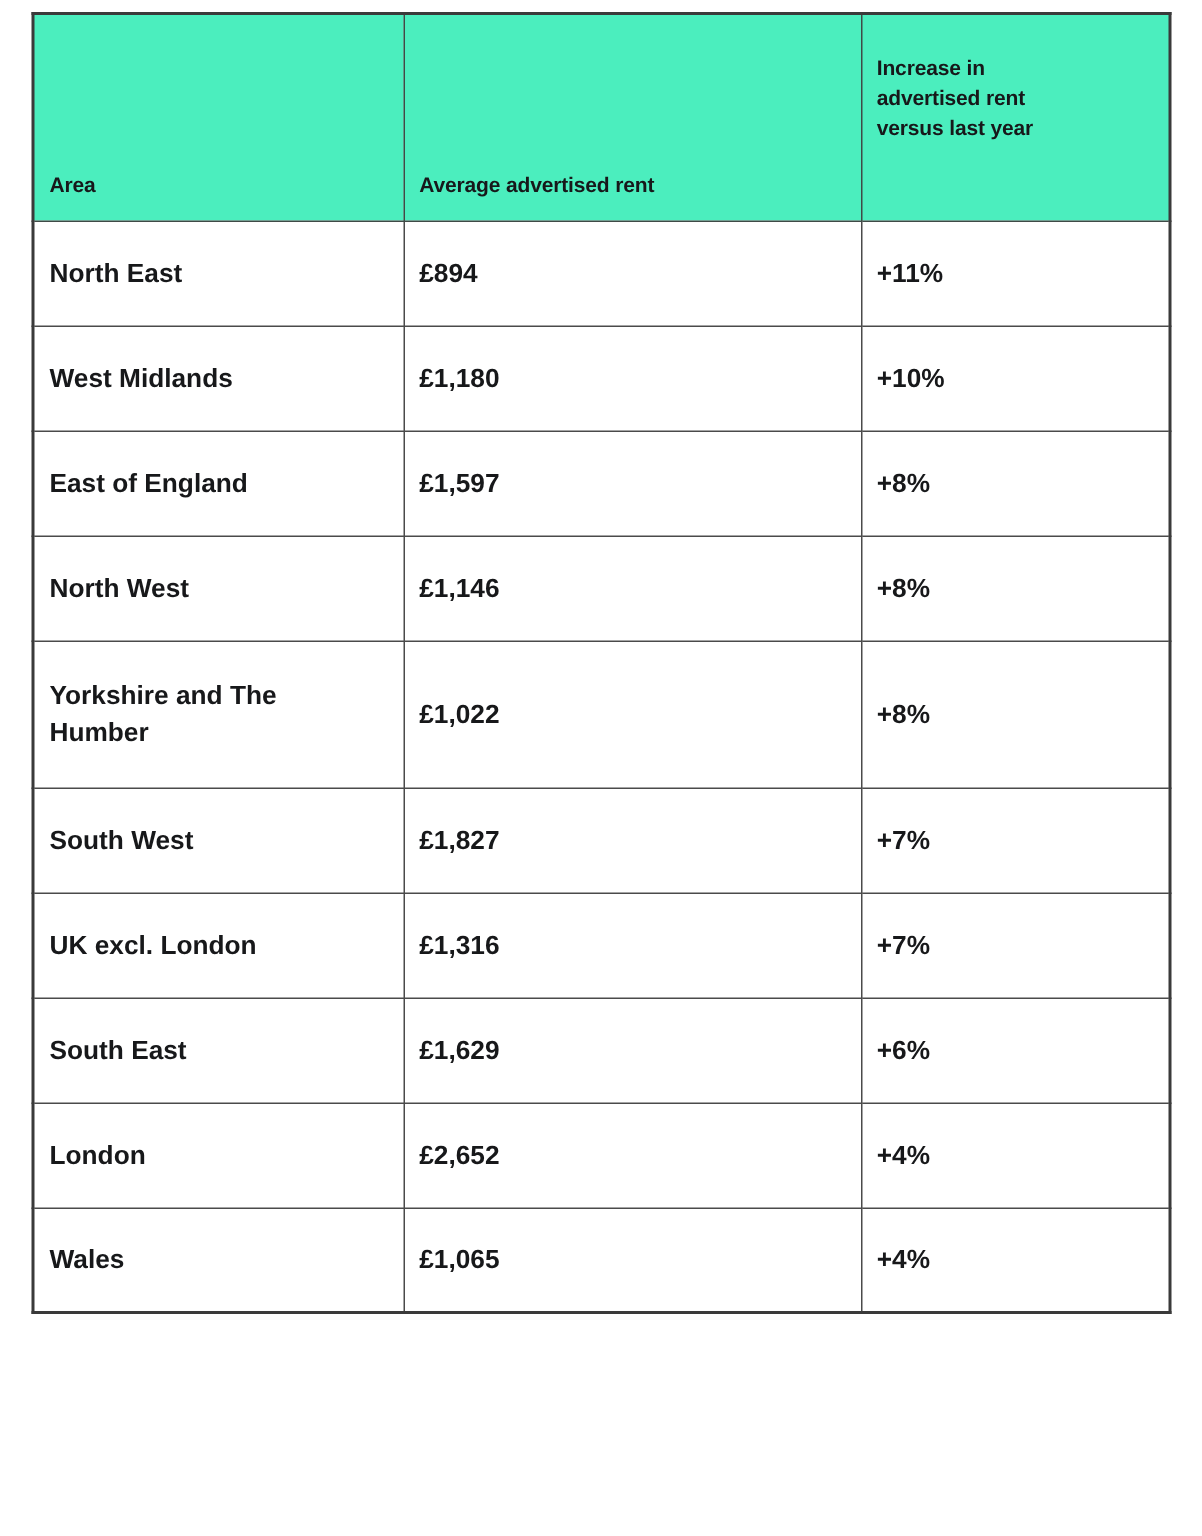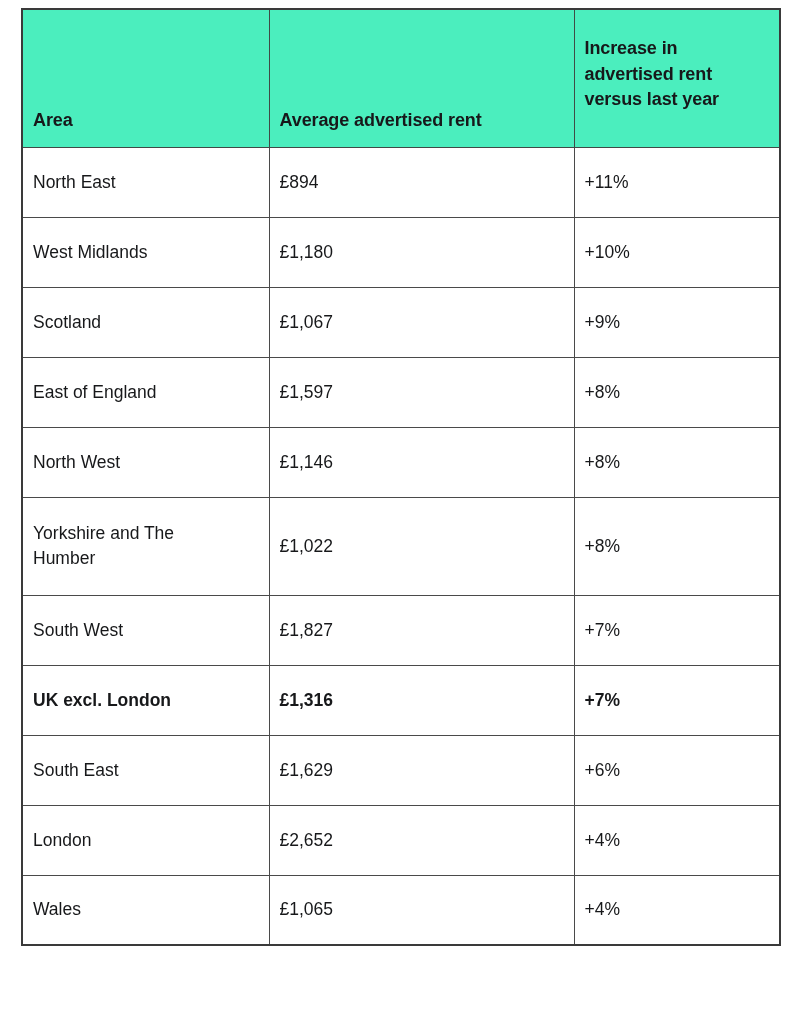--- a/index.html
+++ b/index.html
@@ -35,34 +35,34 @@
   table.rent-table col.col-change  { width: 206px; }
 
   table.rent-table th,
   table.rent-table td {
     border: 1px solid #4a4a4a;
     padding: 0 10px;
     text-align: left;
     vertical-align: middle;
     font-size: 17.5px;
     line-height: 1.42;
-    font-weight: 400;
+    font-weight: 700;
     color: #17181a;
     box-sizing: border-box;
   }
 
   
   table.rent-table thead th {
     background: #4BEEBE;
     font-weight: bold;
     height: 138px;
     vertical-align: bottom;
     padding-bottom: 13px;
     border-color: #3f4a46;
-    font-size: 18px;
+    font-size: 14px;
     letter-spacing: -0.1px;
   }
   table.rent-table thead th.th-change {
     vertical-align: top;
     padding-top: 26px;
     padding-bottom: 0;
   }
   .th-change .hdr-line { display: block; }
 
   
@@ -109,27 +109,20 @@
       </tr>
 
       <tr>
         <td>
             <span class="area-line">West Midlands</span>
           </td>
         <td>£1,180</td>
         <td>+10%</td>
       </tr>
 
-      <tr>
-        <td>
-            <span class="area-line">Scotland</span>
-          </td>
-        <td>£1,067</td>
-        <td>+9%</td>
-      </tr>
 
       <tr>
         <td>
             <span class="area-line">East of England</span>
           </td>
         <td>£1,597</td>
         <td>+8%</td>
       </tr>
 
       <tr>

